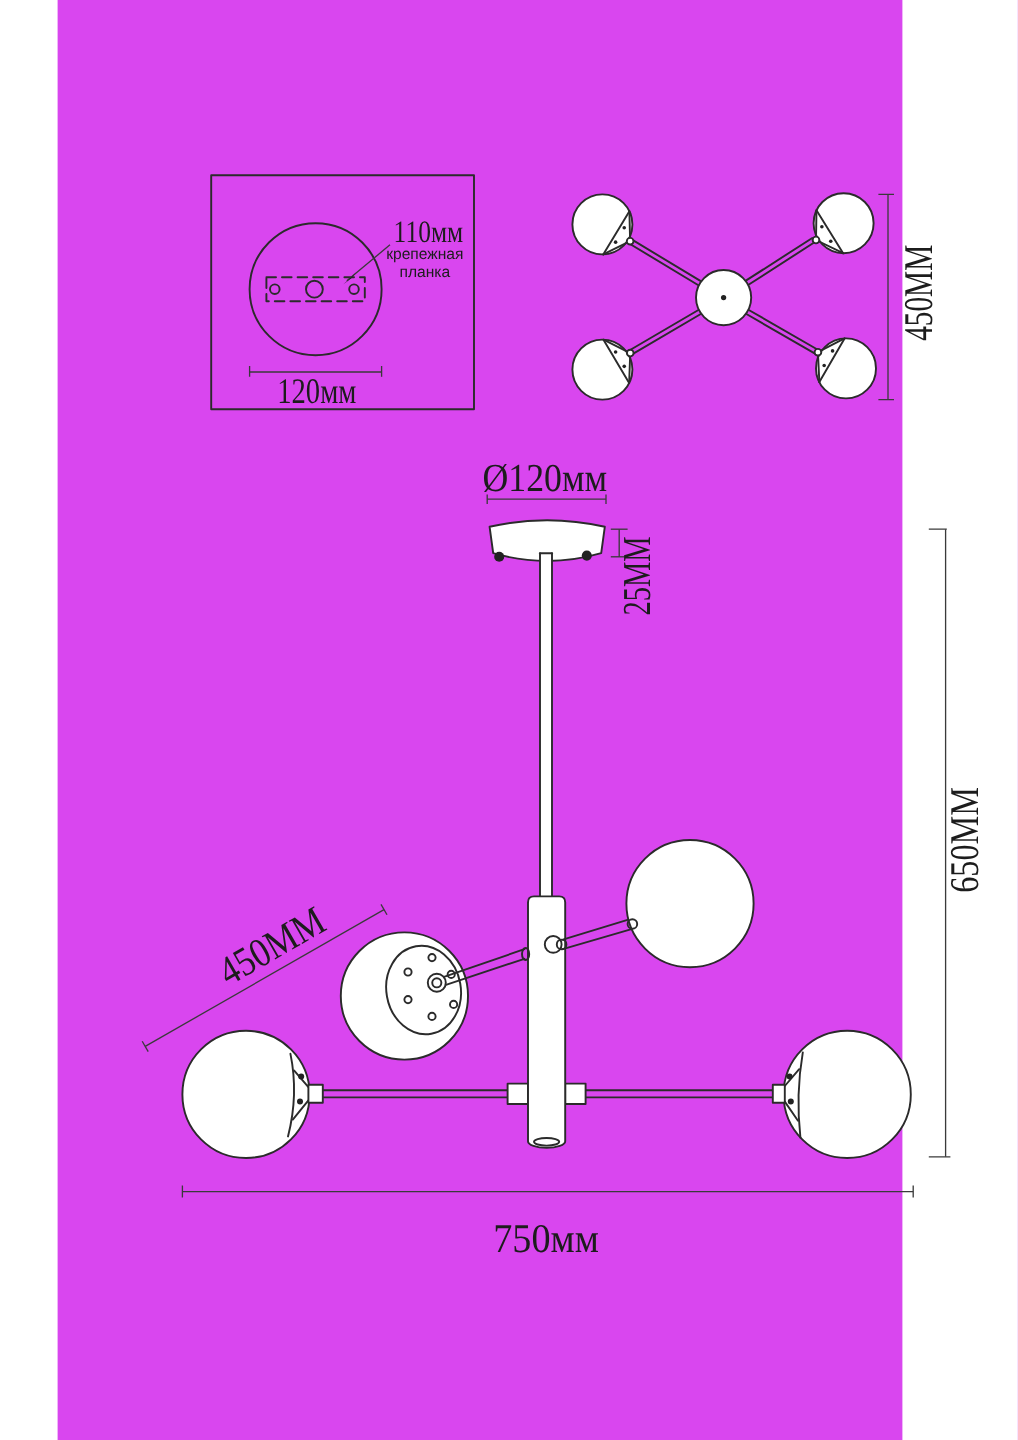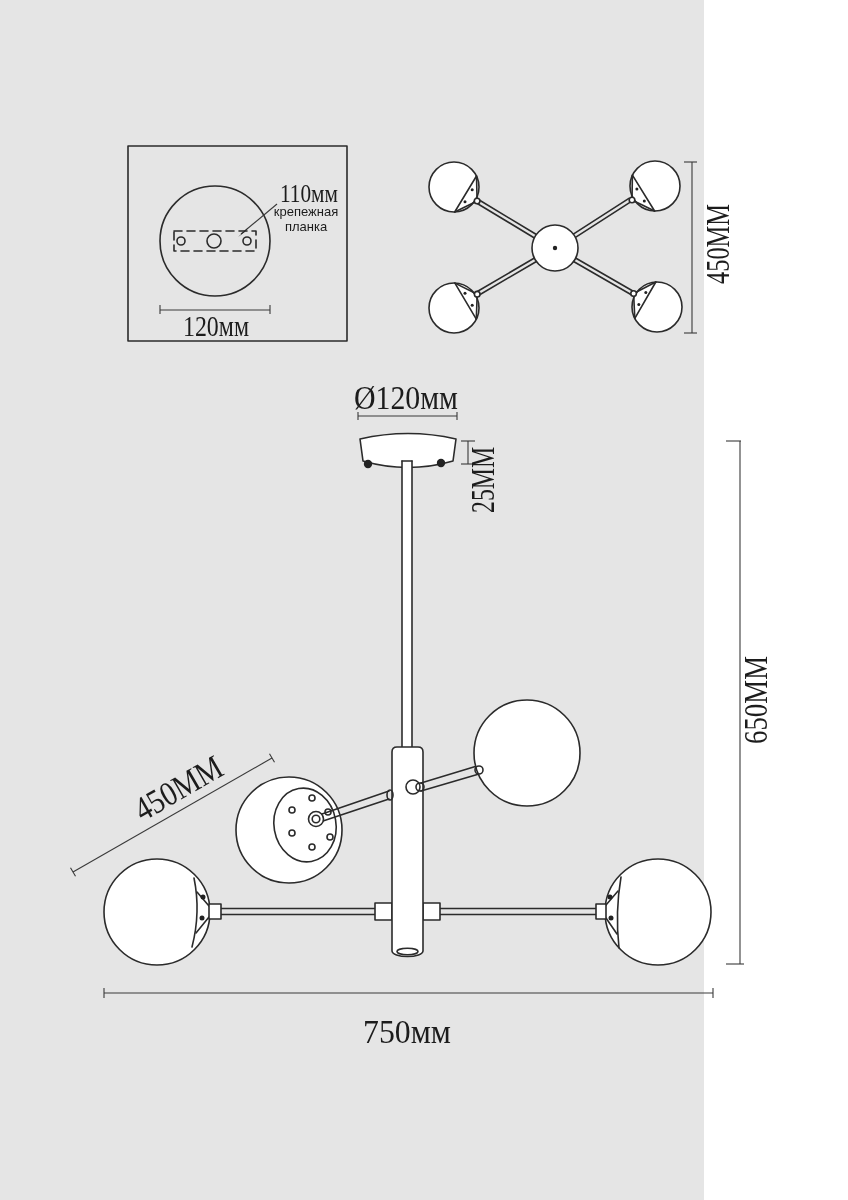--- a/index.html
+++ b/index.html
@@ -1,18 +1,18 @@
 <!DOCTYPE html>
 <html><head>
 <meta charset="utf-8">
 <style>
   html,body{margin:0;padding:0;background:#ffffff;}
   body{width:848px;height:1200px;overflow:hidden;
        font-family:"Liberation Serif", serif;}
-  .stage{position:relative;width:704px;height:1200px;background:#e5e5e5;}
+  .stage{position:relative;width:704px;height:1200px;background:#d946ef;margin-left:48px;}
   svg{display:block;}
   .ln{stroke:#2b2b2b;stroke-width:1.6;fill:none;stroke-linecap:round;stroke-linejoin:round;}
   .lnw{stroke:#2b2b2b;stroke-width:1.6;fill:#ffffff;stroke-linejoin:round;}
   .thin{stroke:#3a3a3a;stroke-width:1.1;fill:none;stroke-linecap:butt;}
   .dot{fill:#222222;stroke:none;}
   .dim{font-family:"Liberation Serif", serif;fill:#1c1c1c;}
   .small{font-family:"Liberation Sans", sans-serif;fill:#1c1c1c;}
 </style>
 </head>
 <body>

